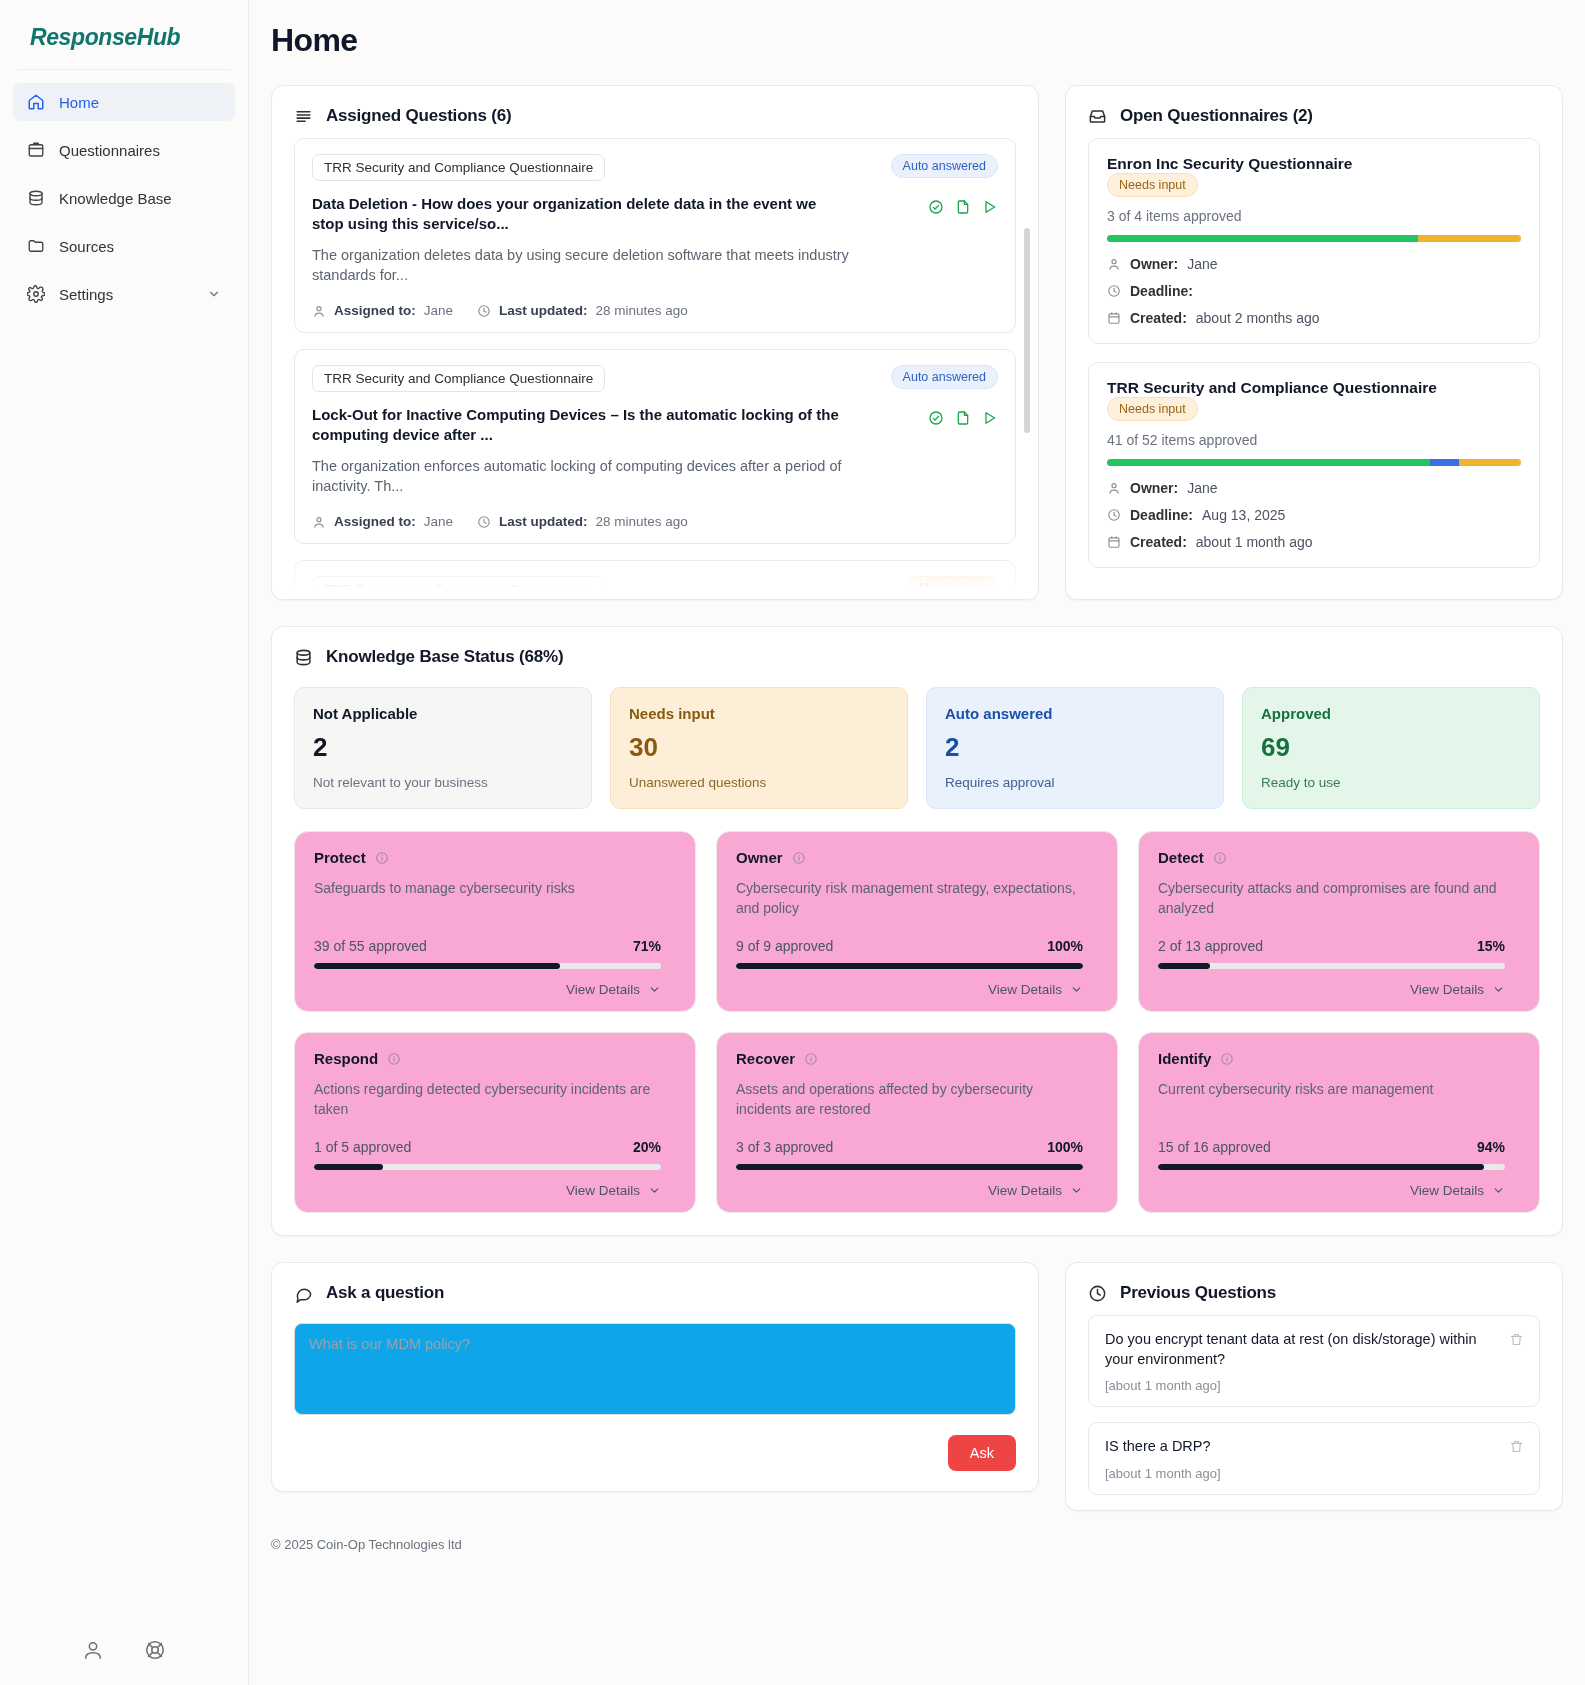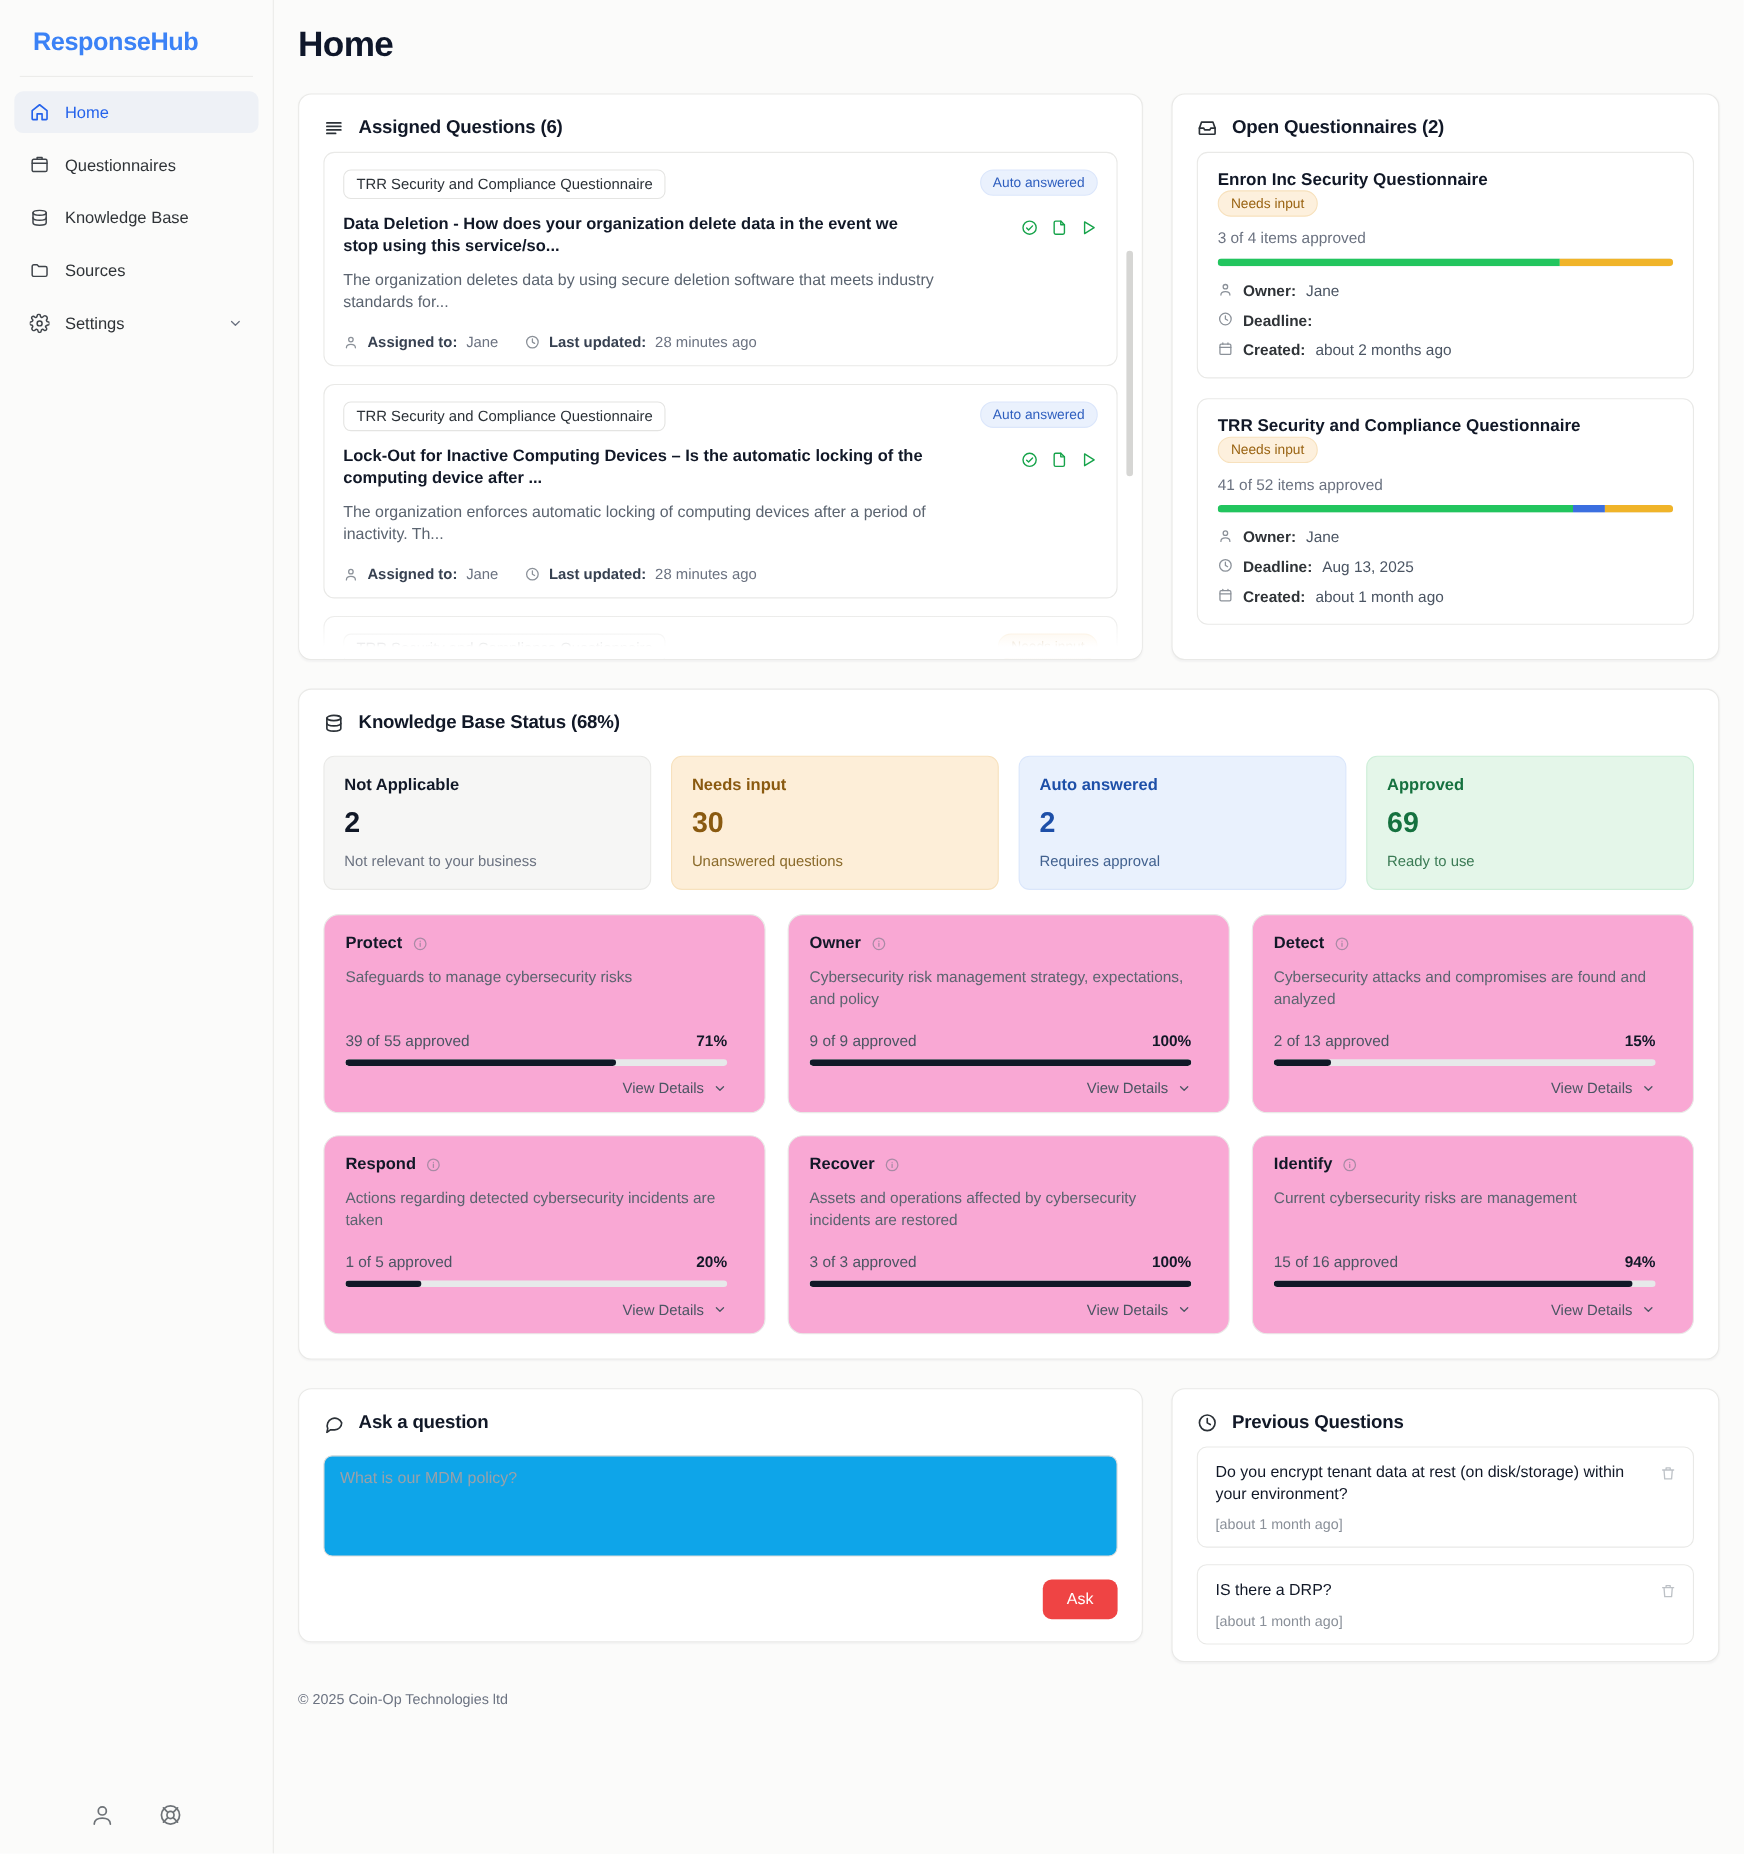--- a/index.html
+++ b/index.html
@@ -15,21 +15,21 @@
 
   
   .sidebar {
     width: 249px; flex: 0 0 249px;
     background: #fbfbfa;
     border-right: 1px solid #e9e9e7;
     position: relative;
   }
   .brand {
     font-size: 23px; font-weight: bold; letter-spacing: -0.4px;
-    padding: 24px 0 0 30px; color: #3b82f6;
+    padding: 24px 0 0 30px; color: #0f766e; font-style: italic;
   }
   .brand-underline {
     margin: 18px 18px 0 18px; border-bottom: 1px solid #ececea;
   }
   .nav { padding: 13px 13px 0 13px; }
   .nav-item {
     display: flex; align-items: center; gap: 14px;
     height: 38px; padding: 0 14px; border-radius: 8px;
     font-size: 15px; color: #2f3337; cursor: pointer;
     margin-bottom: 10px;
@@ -116,21 +116,21 @@
   .oq-item {
     border: 1px solid #e9e9e7; border-radius: 10px; background: #fff;
     padding: 16px 18px 17px 18px; margin: 0 22px 18px 22px;
   }
   .oq-top { display: flex; align-items: flex-start; justify-content: space-between; flex-direction: column; }
   .oq-title { font-size: 15.5px; font-weight: bold; color: #111827; }
   .oq-sub { font-size: 14px; color: #6b7280; margin-top: 11px; }
   .prog-multi { display: flex; height: 7px; border-radius: 4px; overflow: hidden; margin-top: 11px; background: #eceff1; }
   .prog-multi span { display:block; height: 100%; }
   .oq-meta { margin-top: 14px; display: flex; flex-direction: column; gap: 11px; font-size: 14px; color: #4b5563; }
-  .oq-meta .row { display: flex; align-items: flex-start; gap: 9px; }
+  .oq-meta .row { display: flex; align-items: center; gap: 9px; }
   .oq-meta .ico { width: 14px; height: 14px; }
   .oq-meta b { font-weight: bold; color: #2f3337; }
 
   
   .kb { margin: 26px 22px 0 22px; }
   .kb-stats { display: flex; gap: 18px; padding: 8px 22px 0 22px; }
   .stat {
     flex: 1 1 0; border-radius: 10px; padding: 17px 18px 18px 18px; border: 1px solid transparent;
   }
   .stat .label { font-size: 15px; font-weight: bold; }

